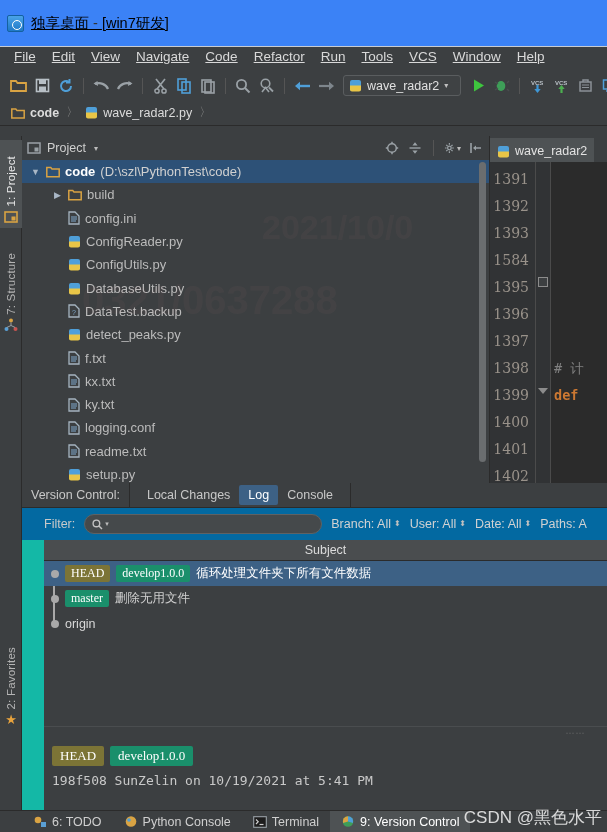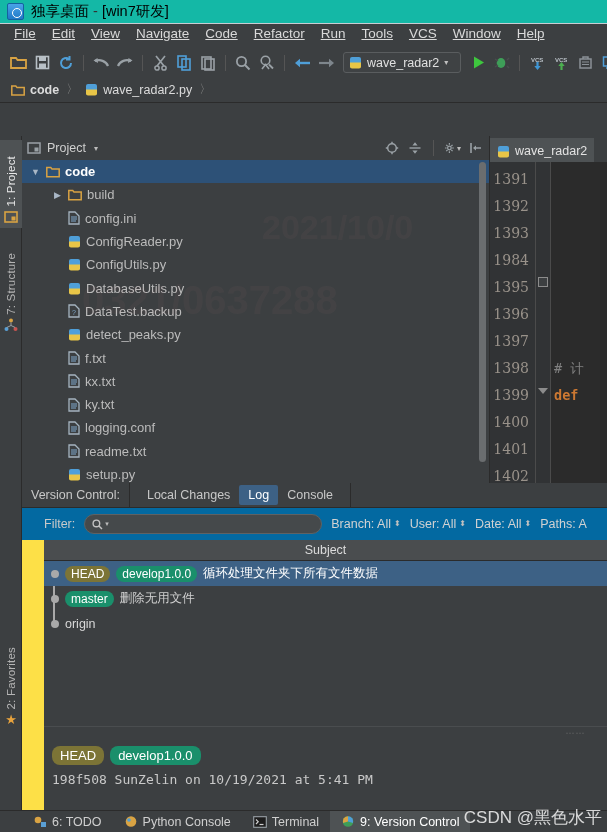--- a/index.html
+++ b/index.html
@@ -6,23 +6,24 @@
   html, body {
     width: 607px; height: 832px;
     overflow: hidden;
     font-family: "Liberation Sans", sans-serif;
     background: #3c3f41;
   }
   #app { position: relative; width: 607px; height: 832px; }
 
   
   .win-title {
-    height: 24px; background: #14b8a6;
+    height: 47px; background: #3b82f6;
     display: flex; align-items: center; padding-left: 7px;
     border-bottom: 1px solid #c8cdd3;
+    text-decoration: underline;
   }
   .win-title .wicon {
     width: 17px; height: 17px; margin-right: 7px; flex: 0 0 auto;
     background: linear-gradient(#4aa3e8, #1f79c7);
     border: 1px solid #1461a0; border-radius: 2px;
     position: relative;
   }
   .win-title .wicon::after {
     content: ""; position: absolute; left: 4px; top: 4px;
     width: 8px; height: 8px; border: 1.5px solid #fff; border-radius: 50%;
@@ -213,40 +214,41 @@
   }
   .vc-filter .flabel { font-size: 12.5px; color: #c9c9c9; }
   .searchbox {
     width: 238px; height: 20px; border: 1px solid #5e6264; border-radius: 10px;
     background: #45494b; display: flex; align-items: center; padding-left: 7px; gap: 2px;
   }
   .searchbox .scaret { font-size: 7px; color: #bbb; }
   .vc-filter .fopt { font-size: 12.5px; color: #d2d2d2; white-space: nowrap; display:flex; align-items:center; gap:3px;}
   .vc-filter .fopt .upd { font-size: 8px; color: #c0c0c0; line-height: .8; }
 
-  .vc-table { flex: 1; display: flex; flex-direction: column; background: #fde047; min-height: 0; }
+  .vc-table { flex: 1; display: flex; flex-direction: column; background: #14b8a6; min-height: 0; }
   .vc-thead {
     height: 21px; background: #4a4d4f; border-bottom: 1px solid #2b2b2b;
     display: flex; align-items: center; justify-content: center;
     margin-left: 22px; flex: 0 0 auto;
   }
   .vc-thead .th { font-size: 12.5px; color: #dcdcdc; }
   .vc-rows { flex: 1; position: relative; margin-left: 22px; background: #3c3f41; overflow: hidden; }
   .vc-row { height: 25px; display: flex; align-items: center; gap: 6px; padding-left: 5px; position: relative; }
   .vc-row.sel { background: #3d6185; }
   .graph-node {
     width: 8px; height: 8px; border-radius: 50%; background: #a9a9a9; flex: 0 0 auto;
     margin-left: 2px;
   }
   .graph-line {
     position: absolute; left: 9px; width: 2px; background: #a9a9a9;
   }
   .tagchip {
-    font-size: 12px; padding: 1px 6px; border-radius: 8px; white-space: nowrap;
+    font-size: 12px; padding: 1px 6px; border-radius: 2px; white-space: nowrap;
     color: #ffffff;
+    font-family: Liberation Serif, serif;
   }
   .tag-head { background: #7c7436; }
   .tag-branch { background: #1a8f6b; }
   .vc-row .subject { font-size: 12.5px; color: #cfcfcf; white-space: nowrap; }
   .vc-row.sel .subject { color: #ffffff; }
   .vc-row .plain { font-size: 12.5px; color: #d8d8d8; }
 
   
   .vc-splitter {
     height: 12px; margin-left: 22px; background: #3c3f41; flex: 0 0 auto;
@@ -527,20 +529,21 @@
       <div class="tree">
         <div class="ghost" style="left:60px;top:118px;">0321/0637288</div>
         <div class="ghost" style="left:240px;top:48px;font-size:34px;">2021/10/0</div>
 
         <div class="trow sel">
           <span class="arrow">▼</span>
           <svg width="14" height="12" viewBox="0 0 14 12">
               <path d="M0.8 1.5h4l1.2 1.6H13.2V10.8H0.8z" fill="none" stroke="#d9a343" stroke-width="1.5"></path>
             </svg>
           <span class="tlabel"><b>code</b></span>
+          <span class="tpath"> (D:\szl\PythonTest\code)</span>
         </div>
 
         <div class="trow" style="padding-left:30px">
           <span class="arrow">▶</span>
           <svg width="14" height="12" viewBox="0 0 14 12">
               <path d="M0.8 1.5h4l1.2 1.6H13.2V10.8H0.8z" fill="none" stroke="#d9a343" stroke-width="1.5"></path>
             </svg>
           <span class="tlabel">build</span>
         </div>
 
@@ -648,21 +651,21 @@
               <path d="M1 6.5h11v4a2 2 0 0 1-2 2H3a2 2 0 0 1-2-2z" fill="#e8c547"></path>
             </svg>
           <span class="t">wave_radar2</span>
         </div>
       </div>
       <div class="edbody">
         <div class="gutter">
           <div class="lnum">1391</div>
           <div class="lnum">1392</div>
           <div class="lnum">1393</div>
-          <div class="lnum">1984</div>
+          <div class="lnum">1584</div>
           <div class="lnum">1395</div>
           <div class="lnum">1396</div>
           <div class="lnum">1397</div>
           <div class="lnum">1398</div>
           <div class="lnum">1399</div>
           <div class="lnum">1400</div>
           <div class="lnum">1401</div>
           <div class="lnum">1402</div>
           <div class="lnum">1403</div>
         </div>

